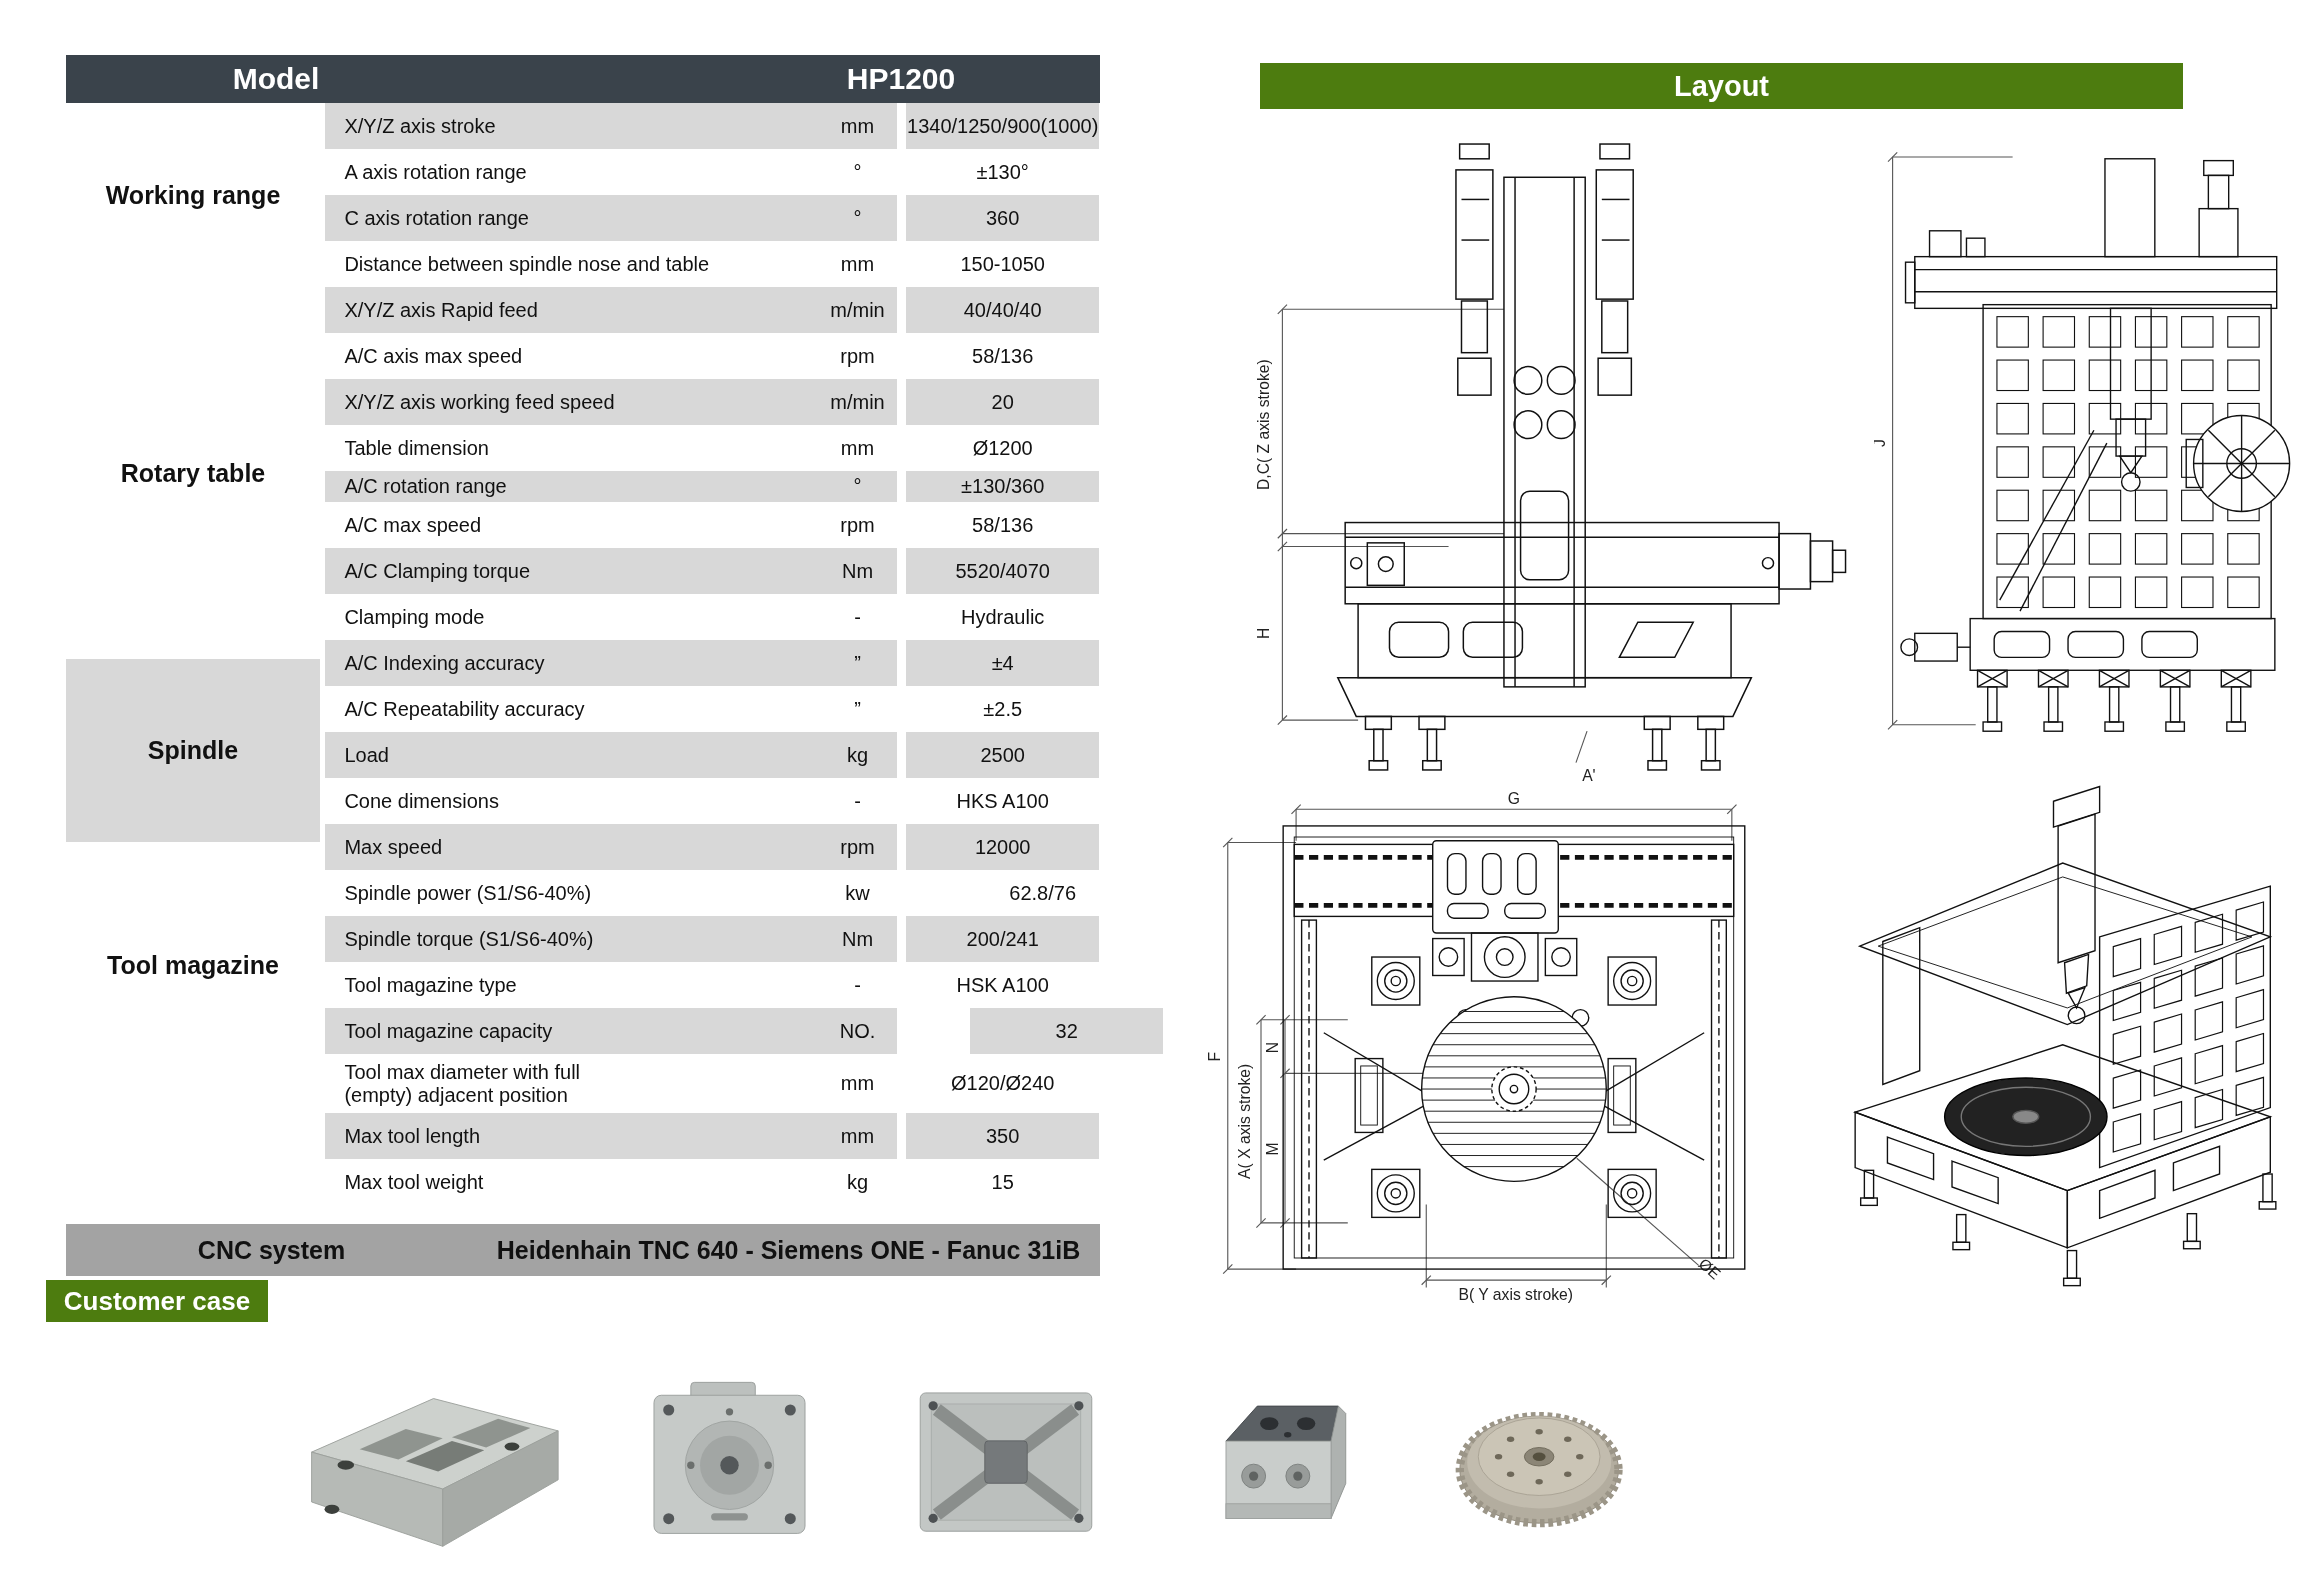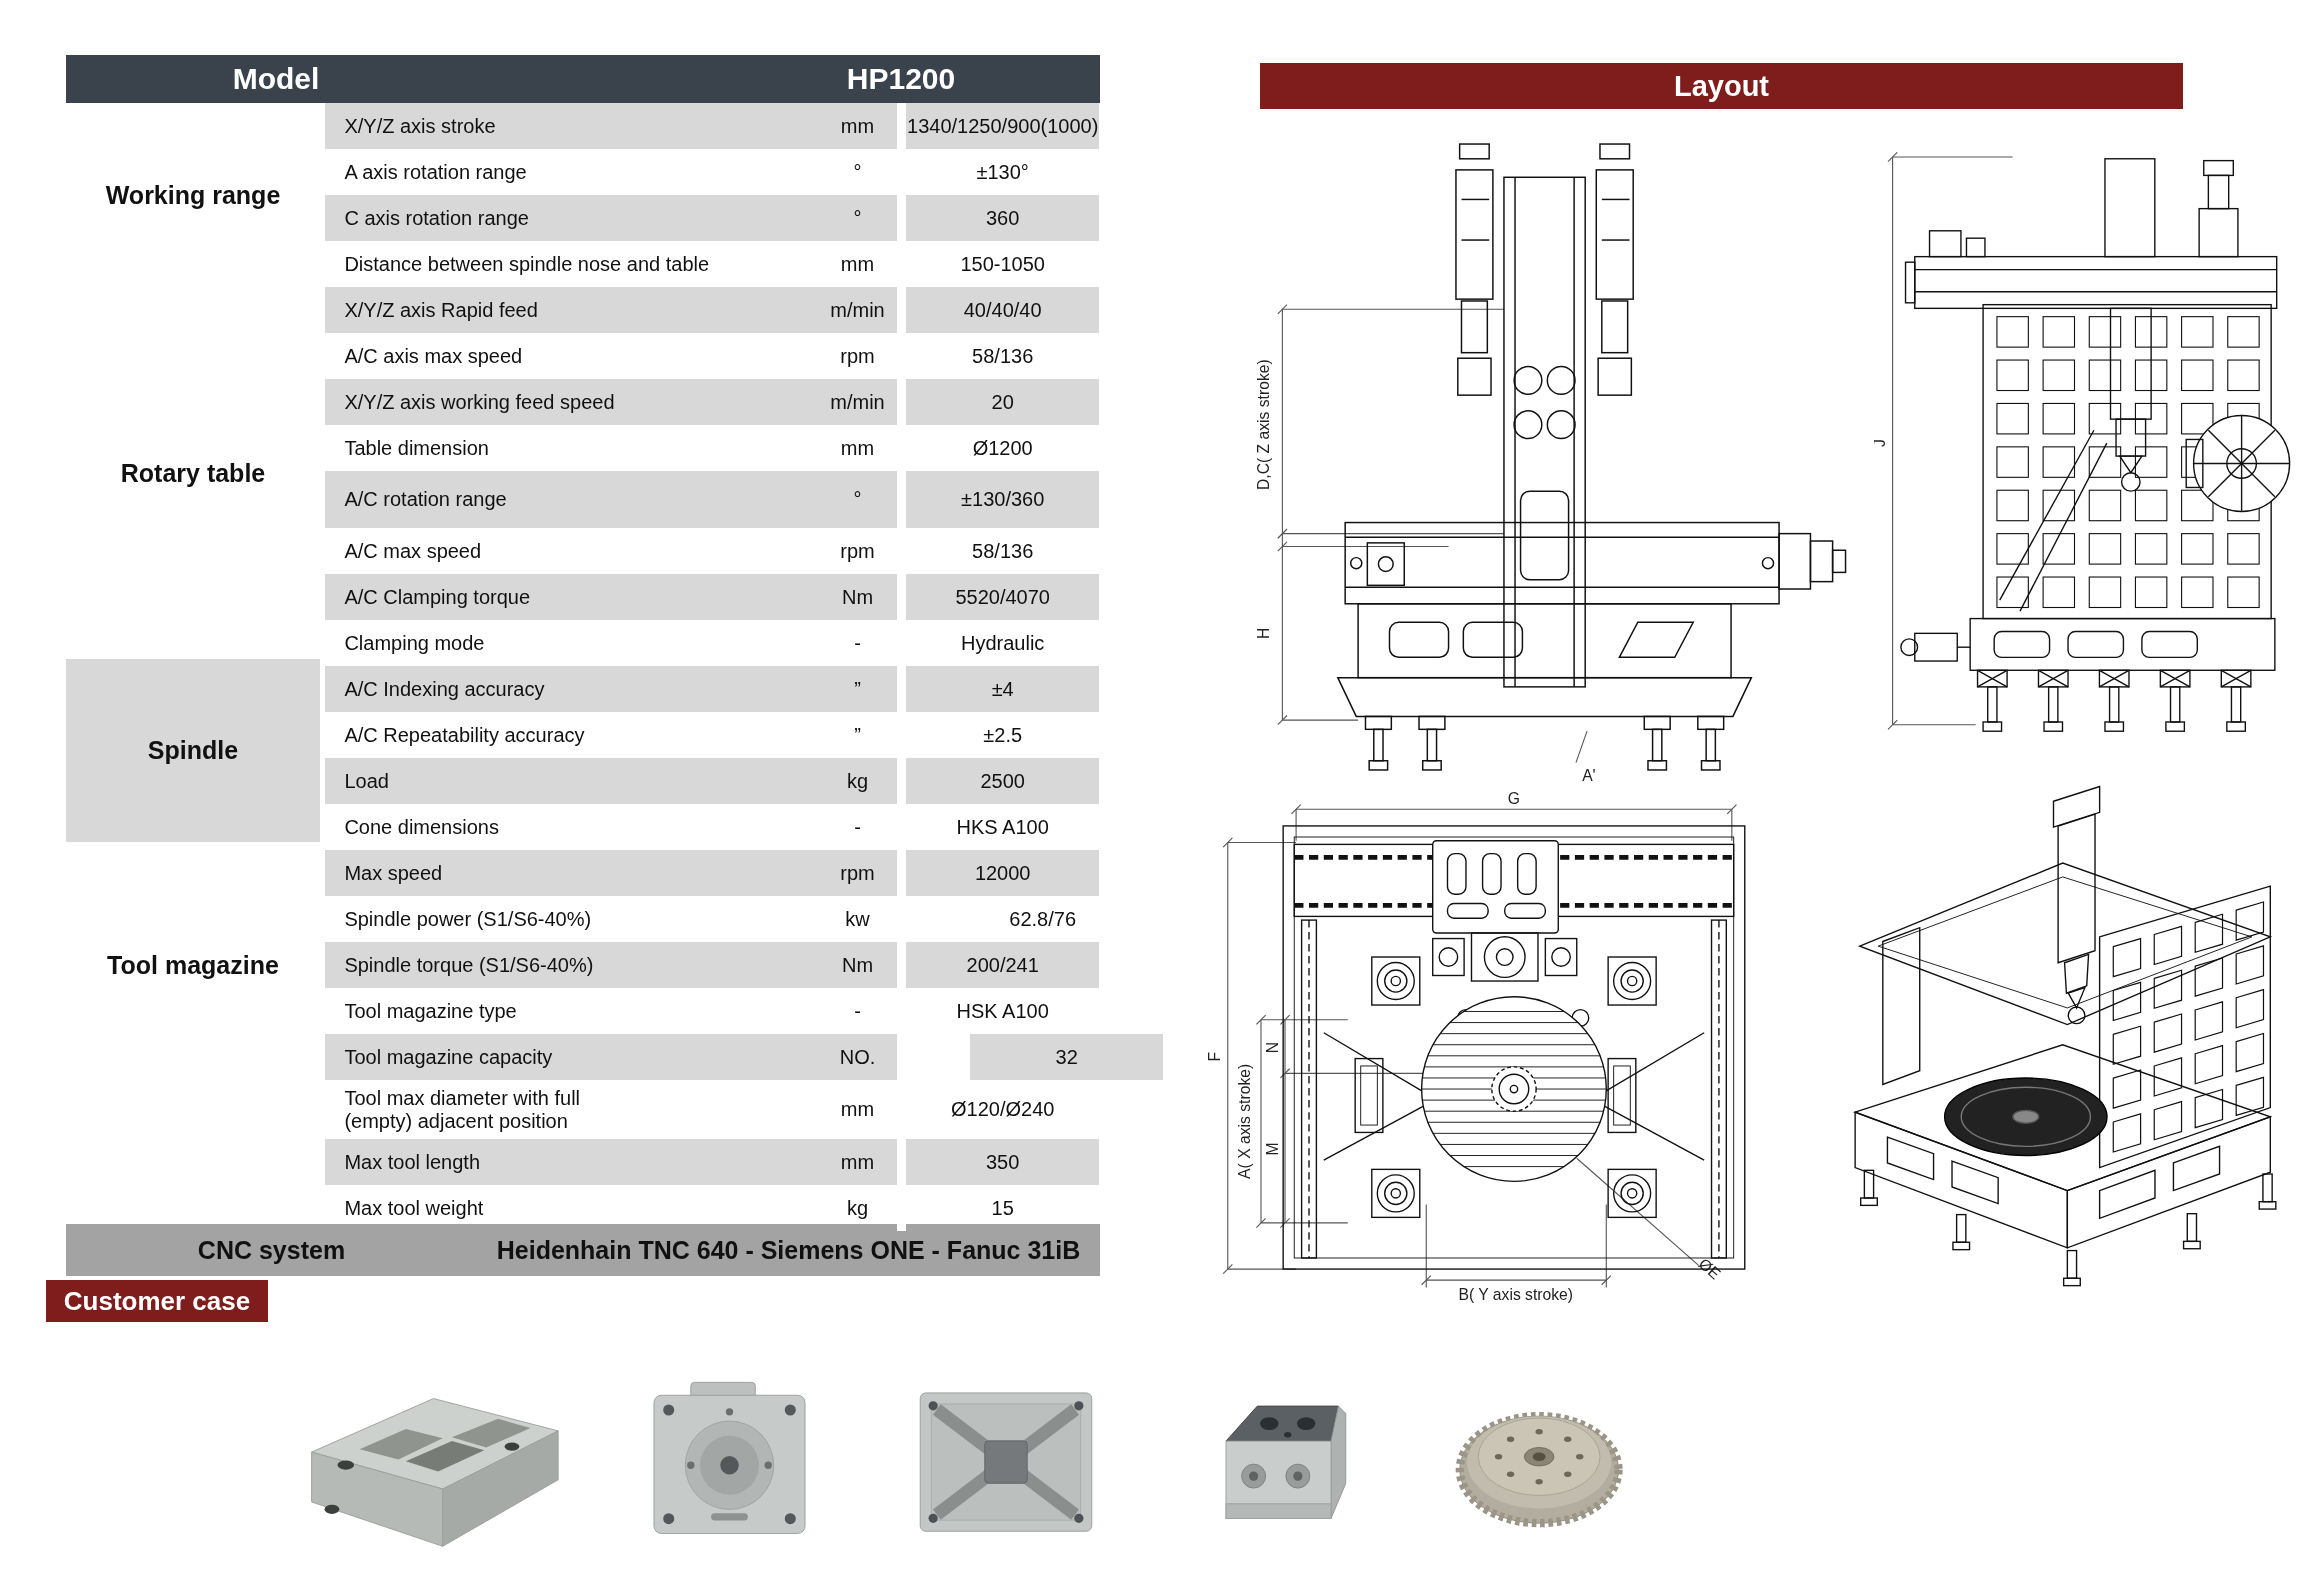--- a/index.html
+++ b/index.html
@@ -1,21 +1,21 @@
 <!DOCTYPE html>
 <html style="font-size:14.8px"><head>
 <meta charset="utf-8">
 <style>
   html,body{margin:0;padding:0;}
   body{
     width:2322px;height:1587px;position:relative;overflow:hidden;
     background:#ffffff;color:#111;
     font-family:"Liberation Sans","DejaVu Sans",sans-serif;
   }
-  .dark-bar{background:#7f1d1d;color:#fff;font-weight:bold;}
+  .dark-bar{background:#4d7c0f;color:#fff;font-weight:bold;}
 
   
   #spec-table{position:absolute;left:66px;top:55px;width:1034px;}
   #spec-header{position:relative;height:48px;background:#3a434b;}
   #spec-header .hlabel{
     position:absolute;top:0;line-height:48px;font-size:30px;font-weight:bold;
     color:#fff;transform:translateX(-50%);white-space:nowrap;
   }
   #model-label{left:210px;}
   #model-value{left:835px;}
@@ -134,21 +134,21 @@
           <div class="val gray-bg">20</div>
         </div>
         <div class="spec-row" style="height: 46px;">
           <div class="pu">
             <span class="param">Table dimension</span>
             <span class="unit">mm</span>
           </div>
           <div class="colgap"></div>
           <div class="val">Ø1200</div>
         </div>
-        <div class="spec-row" style="height: 57px;">
+        <div class="spec-row" style="height: 31px;">
           <div class="pu gray-bg">
             <span class="param">A/C rotation range</span>
             <span class="unit">°</span>
           </div>
           <div class="colgap"></div>
           <div class="val gray-bg">±130/360</div>
         </div>
         <div class="spec-row" style="height: 46px;">
           <div class="pu">
             <span class="param">A/C max speed</span>

